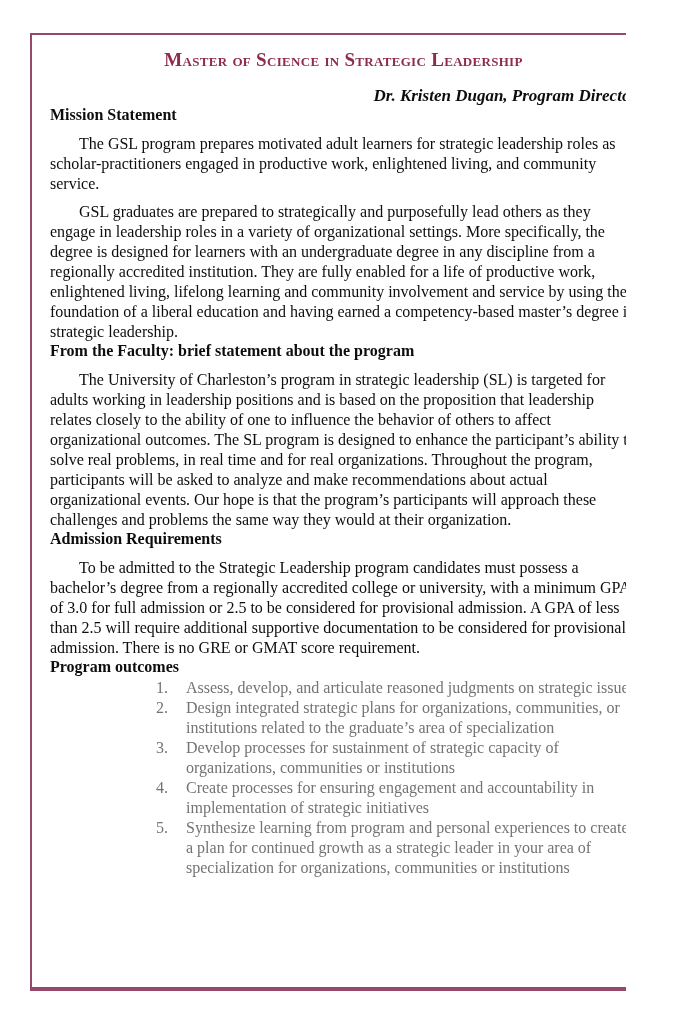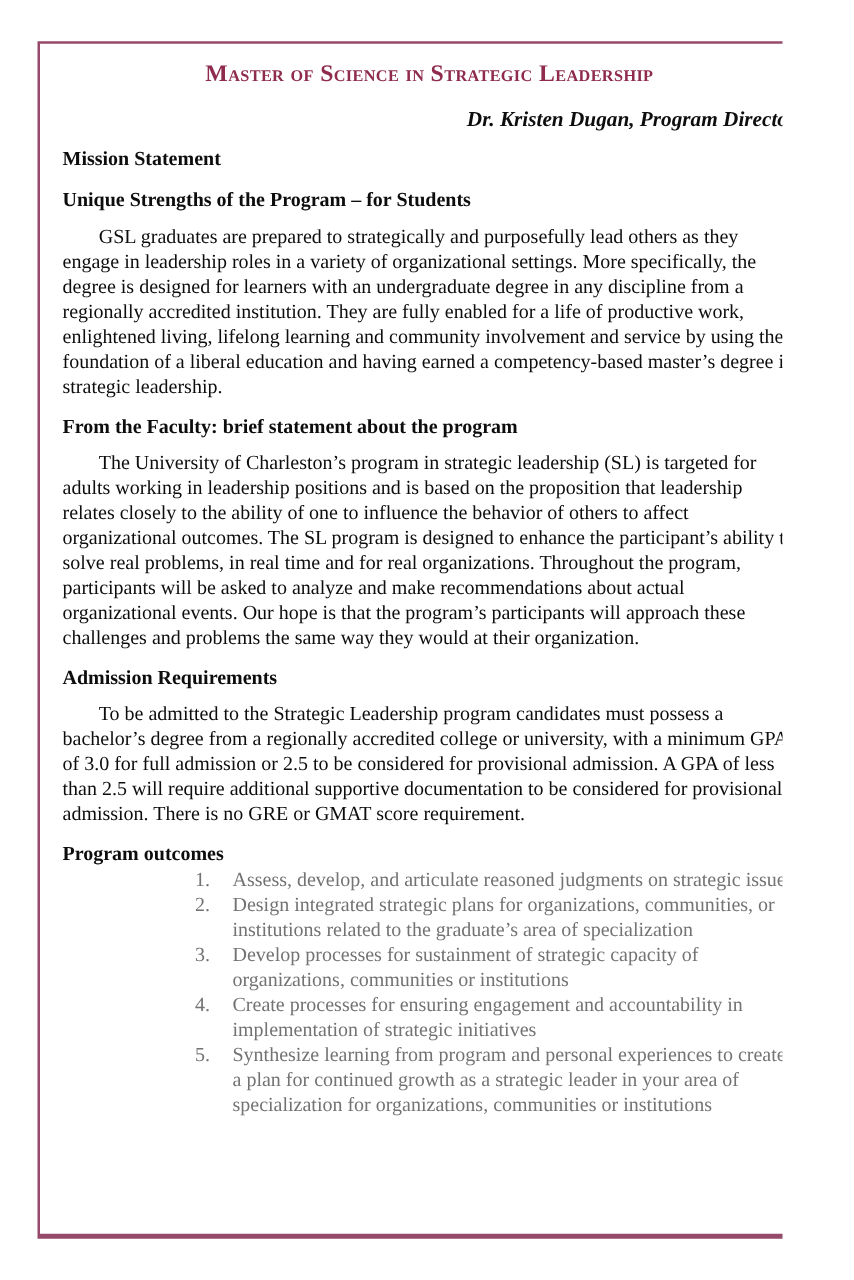--- a/index.html
+++ b/index.html
@@ -41,21 +41,20 @@
     font-weight: bold;
     font-style: italic;
     font-size: 17px;
     color: #0d0d0d;
     margin-top: 15px;
   }
   h3.section-heading {
     font-size: 16px;
     font-weight: bold;
     color: #0d0d0d;
-    margin-top: 13px;
     margin-bottom: 2px;
   }
   p.body-para {
     font-size: 16px;
     line-height: 20px;
     color: #0d0d0d;
     margin-top: 8px;
     text-indent: 29px;
   }
   p.body-para.no-indent { text-indent: 0; }
@@ -71,22 +70,22 @@
 </head>
 <body>
 
 <div class="canvas">
   <div class="sheet">
 
     <div class="doc-title">Master of Science in Strategic Leadership</div>
     <div class="byline">Dr. Kristen Dugan, Program Director</div>
 
     <h3 class="section-heading">Mission Statement</h3>
+    <p class="body-para">The GSL program prepares motivated adult learners for strategic leadership roles as scholar-practitioners engaged in productive work, enlightened living, and community service.</p>
 
-    <h3 class="section-heading">Unique Strengths of the Program – for Students</h3>
     <p class="body-para">GSL graduates are prepared to strategically and purposefully lead others as they engage in leadership roles in a variety of organizational settings. More specifically, the degree is designed for learners with an undergraduate degree in any discipline from a regionally accredited institution. They are fully enabled for a life of productive work, enlightened living, lifelong learning and community involvement and service by using the foundation of a liberal education and having earned a competency-based master’s degree in strategic leadership.</p>
 
     <h3 class="section-heading">From the Faculty: brief statement about the program</h3>
     <p class="body-para">The University of Charleston’s program in strategic leadership (SL) is targeted for adults working in leadership positions and is based on the proposition that leadership relates closely to the ability of one to influence the behavior of others to affect organizational outcomes. The SL program is designed to enhance the participant’s ability to solve real problems, in real time and for real organizations. Throughout the program, participants will be asked to analyze and make recommendations about actual organizational events. Our hope is that the program’s participants will approach these challenges and problems the same way they would at their organization.</p>
 
     <h3 class="section-heading">Admission Requirements</h3>
     <p class="body-para">To be admitted to the Strategic Leadership program candidates must possess a bachelor’s degree from a regionally accredited college or university, with a minimum GPA of 3.0 for full admission or 2.5 to be considered for provisional admission. A GPA of less than 2.5 will require additional supportive documentation to be considered for provisional admission. There is no GRE or GMAT score requirement.</p>
 
     <h3 class="section-heading">Program outcomes</h3>
     <ol class="outcomes">

